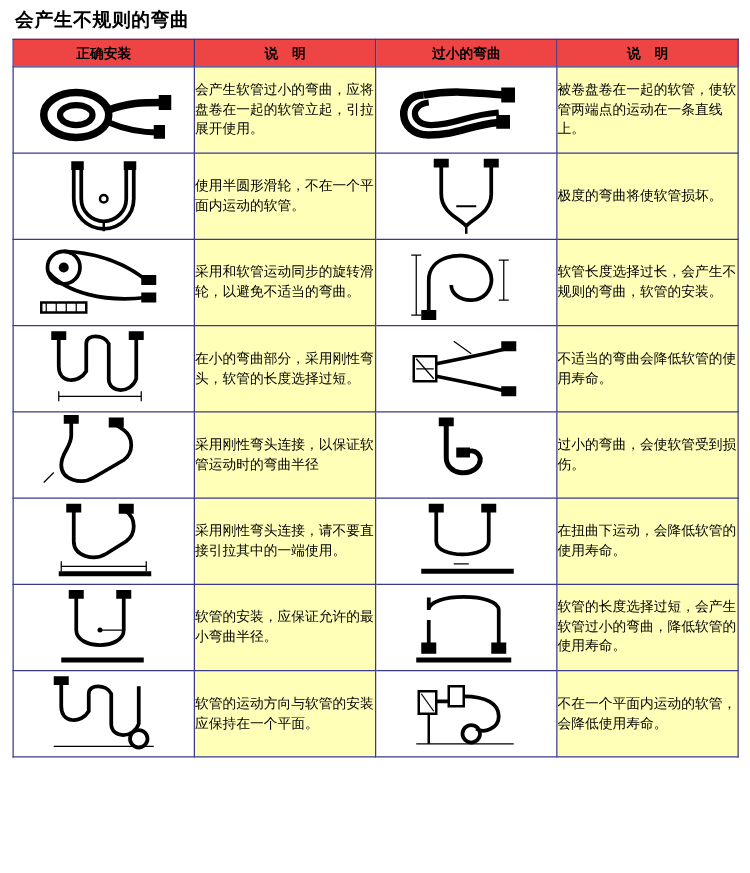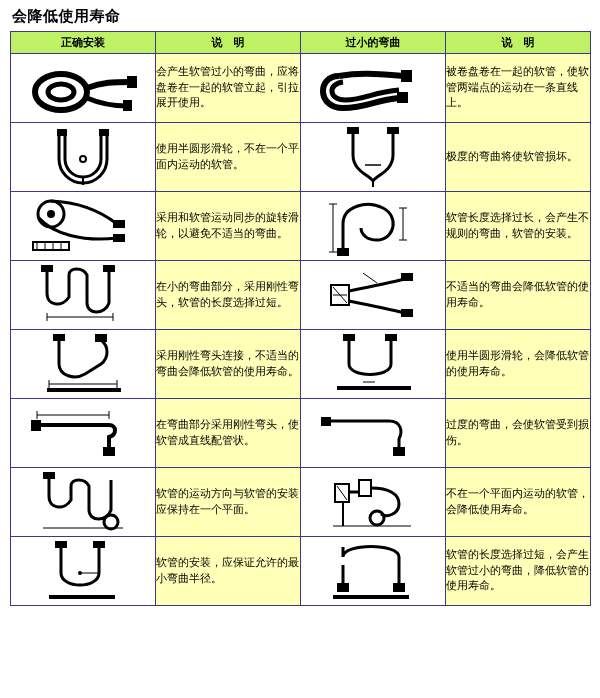--- a/index.html
+++ b/index.html
@@ -30,21 +30,21 @@
   }
   table.hose-table {
     border-collapse: collapse;
     width: 580px;
     table-layout: fixed;
     border: 1px solid #3a3a8c;
   }
   table.hose-table col.c-img { width: 145px; }
   table.hose-table col.c-txt { width: 145px; }
   table.hose-table th {
-    background: #bef264;
+    background: #ef4444;
     border: 1px solid #3a3a8c;
     font-size: 11px;
     font-weight: bold;
     height: 19px;
     padding: 1px 0;
     text-align: center;
     color: #000;
   }
   table.hose-table td {
     border: 1px solid #3a3a8c;
@@ -66,21 +66,21 @@
   .fig {
     display: block;
     margin: 0 auto;
   }
 </style>
 </head>
 <body>
 
 <div class="page">
 
-  <div class="doc-title">会降低使用寿命</div>
+  <div class="doc-title">会产生不规则的弯曲</div>
 
   <table class="hose-table">
     <colgroup>
       <col class="c-img">
         <col class="c-txt">
         <col class="c-img">
         <col class="c-txt">
     </colgroup>
     <thead>
       <tr>
@@ -195,66 +195,89 @@
             <path d="M46 28 C66 24 86 20 102 16" fill="none" stroke="#000" stroke-width="3"></path>
             <path d="M46 38 C66 42 86 46 102 50" fill="none" stroke="#000" stroke-width="3"></path>
             <rect x="98" y="10" width="12" height="8" fill="#000"></rect>
             <rect x="98" y="46" width="12" height="8" fill="#000"></rect>
             <line x1="60" y1="10" x2="74" y2="20" stroke="#000" stroke-width="1"></line>
           </svg>
         </td>
         <td class="txt-cell">不适当的弯曲会降低软管的使用寿命。</td>
       </tr>
 
+      <tr>
+        <td class="img-cell">
+          <svg class="fig" width="140" height="64" viewBox="0 0 140 64">
+            <path d="M44 4 L44 16 C44 26 36 30 36 40 C36 52 52 56 62 50 L86 36 C94 30 94 18 86 12 L80 8" fill="none" stroke="#000" stroke-width="3"></path>
+            <rect x="38" y="0" width="12" height="7" fill="#000"></rect>
+            <rect x="74" y="2" width="12" height="8" fill="#000"></rect>
+            <line x1="30" y1="46" x2="22" y2="54" stroke="#000" stroke-width="1"></line>
+          </svg>
+        </td>
+        <td class="txt-cell">采用刚性弯头连接，以保证软管运动时的弯曲半径</td>
+        <td class="img-cell">
+          <svg class="fig" width="140" height="64" viewBox="0 0 140 64">
+            <path d="M54 6 L54 34 C54 48 74 50 80 40 C84 32 76 26 70 30" fill="none" stroke="#000" stroke-width="4"></path>
+            <rect x="48" y="2" width="12" height="7" fill="#000"></rect>
+            <rect x="62" y="26" width="11" height="8" fill="#000"></rect>
+          </svg>
+        </td>
+        <td class="txt-cell">过小的弯曲，会使软管受到损伤。</td>
+      </tr>
 
       <tr>
         <td class="img-cell">
           <svg class="fig" width="140" height="64" viewBox="0 0 140 64">
             <path d="M46 6 L46 32 C46 44 62 48 72 42 L88 32 C96 26 96 14 88 8" fill="none" stroke="#000" stroke-width="3"></path>
             <rect x="40" y="2" width="12" height="7" fill="#000"></rect>
             <rect x="82" y="2" width="12" height="8" fill="#000"></rect>
             <line x1="36" y1="52" x2="104" y2="52" stroke="#000" stroke-width="1"></line>
             <line x1="36" y1="48" x2="36" y2="56" stroke="#000" stroke-width="1"></line>
             <line x1="104" y1="48" x2="104" y2="56" stroke="#000" stroke-width="1"></line>
             <rect x="34" y="56" width="74" height="4" fill="#000"></rect>
           </svg>
         </td>
-        <td class="txt-cell">采用刚性弯头连接，不适当的弯曲会降低软管的使用寿命。</td>
+        <td class="txt-cell">采用刚性弯头连接，请不要直接引拉其中的一端使用。</td>
         <td class="img-cell">
           <svg class="fig" width="140" height="64" viewBox="0 0 140 64">
             <path d="M46 6 L46 32 C46 46 88 46 88 32 L88 6" fill="none" stroke="#000" stroke-width="3"></path>
             <rect x="40" y="2" width="12" height="7" fill="#000"></rect>
             <rect x="82" y="2" width="12" height="7" fill="#000"></rect>
             <rect x="34" y="54" width="74" height="4" fill="#000"></rect>
             <line x1="60" y1="50" x2="72" y2="50" stroke="#000" stroke-width="1"></line>
           </svg>
         </td>
-        <td class="txt-cell">使用半圆形滑轮，会降低软管的使用寿命。</td>
-      </tr>
-
-      <tr>
-        <td class="img-cell">
-          <svg class="fig" width="140" height="64" viewBox="0 0 140 64">
-            <path d="M24 24 L96 24 C104 24 104 34 96 36 L96 48" fill="none" stroke="#000" stroke-width="4"></path>
-            <rect x="18" y="19" width="10" height="11" fill="#000"></rect>
-            <rect x="90" y="46" width="12" height="9" fill="#000"></rect>
-            <line x1="24" y1="14" x2="96" y2="14" stroke="#000" stroke-width="1"></line>
-            <line x1="24" y1="10" x2="24" y2="18" stroke="#000" stroke-width="1"></line>
-            <line x1="96" y1="10" x2="96" y2="18" stroke="#000" stroke-width="1"></line>
-          </svg>
-        </td>
-        <td class="txt-cell">在弯曲部分采用刚性弯头，使软管成直线配管状。</td>
-        <td class="img-cell">
-          <svg class="fig" width="140" height="64" viewBox="0 0 140 64">
-            <path d="M24 20 L86 20 C98 20 100 30 96 38 L96 48" fill="none" stroke="#000" stroke-width="3"></path>
-            <rect x="18" y="16" width="10" height="9" fill="#000"></rect>
-            <rect x="90" y="46" width="12" height="9" fill="#000"></rect>
-          </svg>
-        </td>
-        <td class="txt-cell">过度的弯曲，会使软管受到损伤。</td>
+        <td class="txt-cell">在扭曲下运动，会降低软管的使用寿命。</td>
+      </tr>
+
+
+      <tr>
+        <td class="img-cell">
+          <svg class="fig" width="140" height="64" viewBox="0 0 140 64">
+            <path d="M48 6 L48 34 C48 50 86 50 86 34 L86 6" fill="none" stroke="#000" stroke-width="3"></path>
+            <rect x="42" y="2" width="12" height="7" fill="#000"></rect>
+            <rect x="80" y="2" width="12" height="7" fill="#000"></rect>
+            <line x1="67" y1="34" x2="86" y2="34" stroke="#000" stroke-width="1"></line>
+            <circle cx="67" cy="34" r="2" fill="#000"></circle>
+            <rect x="36" y="56" width="66" height="4" fill="#000"></rect>
+          </svg>
+        </td>
+        <td class="txt-cell">软管的安装，应保证允许的最小弯曲半径。</td>
+        <td class="img-cell">
+          <svg class="fig" width="140" height="64" viewBox="0 0 140 64">
+            <path d="M40 18 L40 8 M40 18 C40 4 96 4 96 18 L96 26" fill="none" stroke="#000" stroke-width="3"></path>
+            <path d="M40 26 L40 46" fill="none" stroke="#000" stroke-width="3"></path>
+            <path d="M96 26 L96 46" fill="none" stroke="#000" stroke-width="3"></path>
+            <rect x="34" y="44" width="12" height="9" fill="#000"></rect>
+            <rect x="90" y="44" width="12" height="9" fill="#000"></rect>
+            <rect x="30" y="56" width="76" height="4" fill="#000"></rect>
+          </svg>
+        </td>
+        <td class="txt-cell">软管的长度选择过短，会产生软管过小的弯曲，降低软管的使用寿命。</td>
       </tr>
 
       <tr>
         <td class="img-cell">
           <svg class="fig" width="140" height="64" viewBox="0 0 140 64">
             <path d="M36 6 L36 26 C36 40 52 40 58 30 L58 16 C58 8 72 8 76 16 L76 40 C76 52 94 52 98 40 L98 10" fill="none" stroke="#000" stroke-width="3"></path>
             <rect x="30" y="2" width="12" height="7" fill="#000"></rect>
             <circle cx="98" cy="52" r="7" fill="none" stroke="#000" stroke-width="3"></circle>
             <line x1="30" y1="58" x2="110" y2="58" stroke="#000" stroke-width="1"></line>
           </svg>
@@ -268,40 +291,15 @@
             <path d="M46 22 L56 22" stroke="#000" stroke-width="3"></path>
             <path d="M68 18 C86 18 96 24 96 34 C96 44 84 48 78 44" fill="none" stroke="#000" stroke-width="3"></path>
             <circle cx="74" cy="48" r="7" fill="none" stroke="#000" stroke-width="3"></circle>
             <line x1="40" y1="32" x2="40" y2="56" stroke="#000" stroke-width="2"></line>
             <line x1="30" y1="56" x2="108" y2="56" stroke="#000" stroke-width="1"></line>
           </svg>
         </td>
         <td class="txt-cell">不在一个平面内运动的软管，会降低使用寿命。</td>
       </tr>
 
-      <tr>
-        <td class="img-cell">
-          <svg class="fig" width="140" height="64" viewBox="0 0 140 64">
-            <path d="M48 6 L48 34 C48 50 86 50 86 34 L86 6" fill="none" stroke="#000" stroke-width="3"></path>
-            <rect x="42" y="2" width="12" height="7" fill="#000"></rect>
-            <rect x="80" y="2" width="12" height="7" fill="#000"></rect>
-            <line x1="67" y1="34" x2="86" y2="34" stroke="#000" stroke-width="1"></line>
-            <circle cx="67" cy="34" r="2" fill="#000"></circle>
-            <rect x="36" y="56" width="66" height="4" fill="#000"></rect>
-          </svg>
-        </td>
-        <td class="txt-cell">软管的安装，应保证允许的最小弯曲半径。</td>
-        <td class="img-cell">
-          <svg class="fig" width="140" height="64" viewBox="0 0 140 64">
-            <path d="M40 18 L40 8 M40 18 C40 4 96 4 96 18 L96 26" fill="none" stroke="#000" stroke-width="3"></path>
-            <path d="M40 26 L40 46" fill="none" stroke="#000" stroke-width="3"></path>
-            <path d="M96 26 L96 46" fill="none" stroke="#000" stroke-width="3"></path>
-            <rect x="34" y="44" width="12" height="9" fill="#000"></rect>
-            <rect x="90" y="44" width="12" height="9" fill="#000"></rect>
-            <rect x="30" y="56" width="76" height="4" fill="#000"></rect>
-          </svg>
-        </td>
-        <td class="txt-cell">软管的长度选择过短，会产生软管过小的弯曲，降低软管的使用寿命。</td>
-      </tr>
-
     </tbody>
   </table>
 </div>
 
 </body></html>

